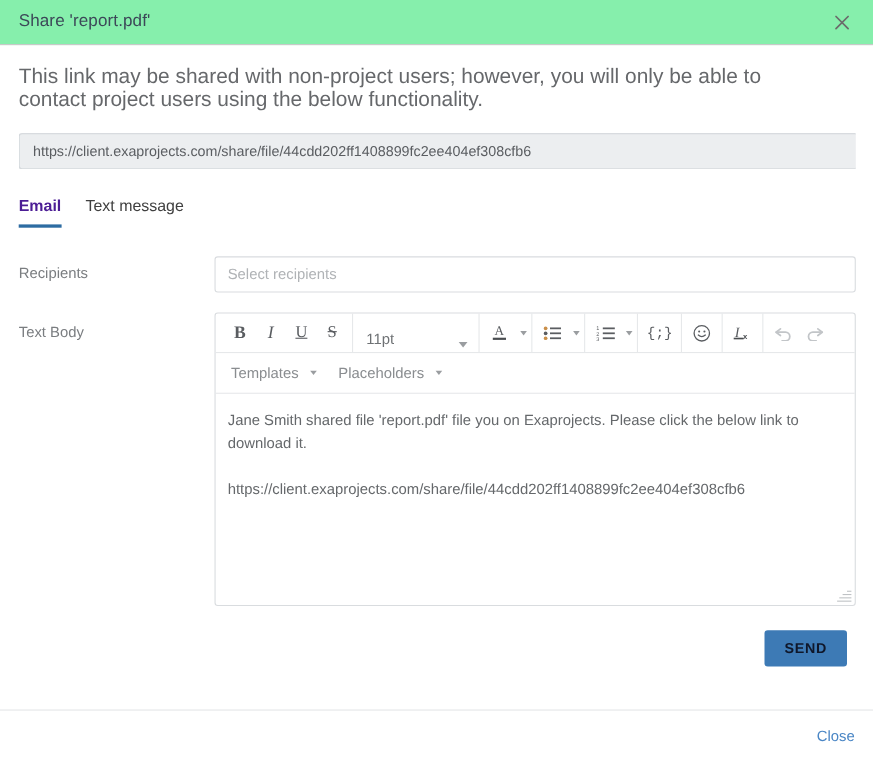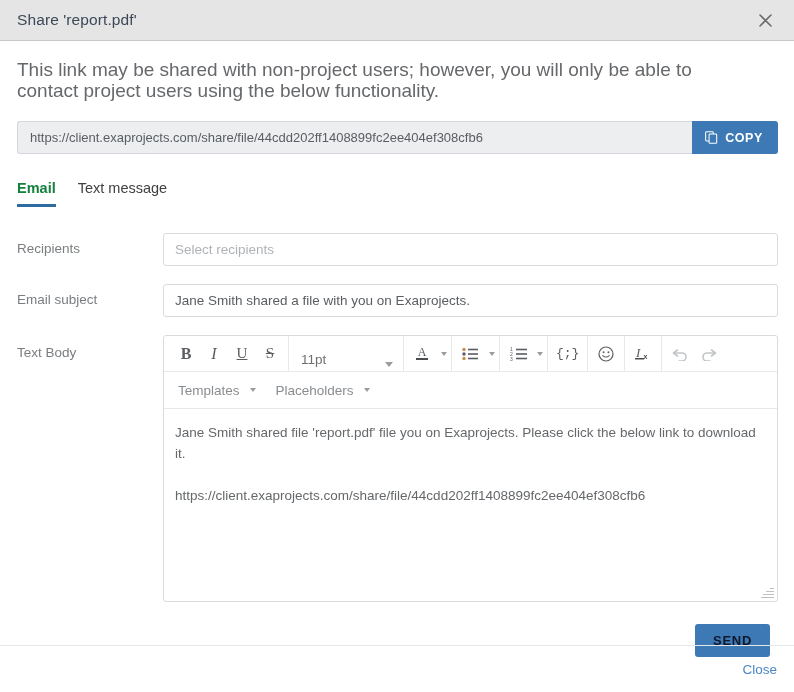--- a/index.html
+++ b/index.html
@@ -12,21 +12,21 @@
     background: #ffffff;
     font-family: "Liberation Sans", sans-serif;
     font-size: 14px;
     color: #5a5a5a;
     overflow: hidden;
   }
 
   
   .modal-header {
     height: 41px;
-    background: #e5e5e5;
+    background: #86efac;
     border-bottom: 1px solid #c9c9c9;
     display: flex;
     align-items: center;
     padding: 0 16px 0 17px;
     box-sizing: border-box;
   }
   .modal-title {
     font-size: 15.5px;
     color: #3c4858;
     flex: 1;
@@ -104,21 +104,21 @@
     padding-left: 0;
   }
   .tab {
     font-size: 14.5px;
     padding-bottom: 10px;
     cursor: pointer;
     color: #404040;
     position: relative;
   }
   .tab.active {
-    color: #15803d;
+    color: #4c1d95;
     font-weight: bold;
   }
   .tab.active::after {
     content: "";
     position: absolute;
     left: 0; right: 0; bottom: -1px;
     height: 3px;
     background: #2d6ca2;
   }
 
@@ -130,21 +130,21 @@
   }
   .form-label {
     width: 146px;
     flex: 0 0 146px;
     font-size: 13.5px;
     color: #7a7d80;
     padding-top: 8px;
     box-sizing: border-box;
   }
   .form-label.body-label { padding-top: 10px; }
-  .field-wrap { flex: 1; }
+  .field-wrap { flex: 1; margin-left: 32px; }
 
   .text-field {
     width: 100%;
     height: 33px;
     border: 1px solid #d9dcdf;
     border-radius: 3px;
     padding: 0 11px;
     font-size: 13.5px;
     color: #5a5d61;
     font-family: "Liberation Sans", sans-serif;
@@ -322,49 +322,34 @@
     </svg>
   </div>
 </div>
 
 <div class="modal-body">
 
   <p class="intro-text">This link may be shared with non-project users; however, you will only be able to contact project users using the below functionality.</p>
 
   <div class="link-row">
     <input class="link-input" type="text" readonly="" value="https://client.exaprojects.com/share/file/44cdd202ff1408899fc2ee404ef308cfb6" style="">
-    <button class="copy-btn">
-      <span>
-        <svg width="13" height="13" viewBox="0 0 14 14" aria-hidden="true">
-          <rect x="0.7" y="0.7" width="8.2" height="10" rx="1" fill="none" stroke="#ffffff" stroke-width="1.1"></rect>
-          <rect x="4.4" y="3.3" width="8.2" height="10" rx="1" fill="#3d7ab5" stroke="#ffffff" stroke-width="1.1"></rect>
-        </svg>
-      </span>
-      <span>COPY</span>
-    </button>
   </div>
 
   <div class="tabs">
     <div class="tab active">Email</div>
     <div class="tab">Text message</div>
   </div>
 
   <div class="form-row">
     <div class="form-label">Recipients</div>
     <div class="field-wrap">
       <input class="text-field" type="text" placeholder="Select recipients" style="">
     </div>
   </div>
 
-  <div class="form-row">
-    <div class="form-label">Email subject</div>
-    <div class="field-wrap">
-      <input class="text-field" type="text" value="Jane Smith shared a file with you on Exaprojects." style="">
-    </div>
-  </div>
 
   <div class="form-row">
     <div class="form-label body-label">Text Body</div>
     <div class="field-wrap">
       <div class="editor">
 
         <div class="toolbar-row row1">
 
           <div class="tb-group">
             <div class="tb-btn bold">B</div>

